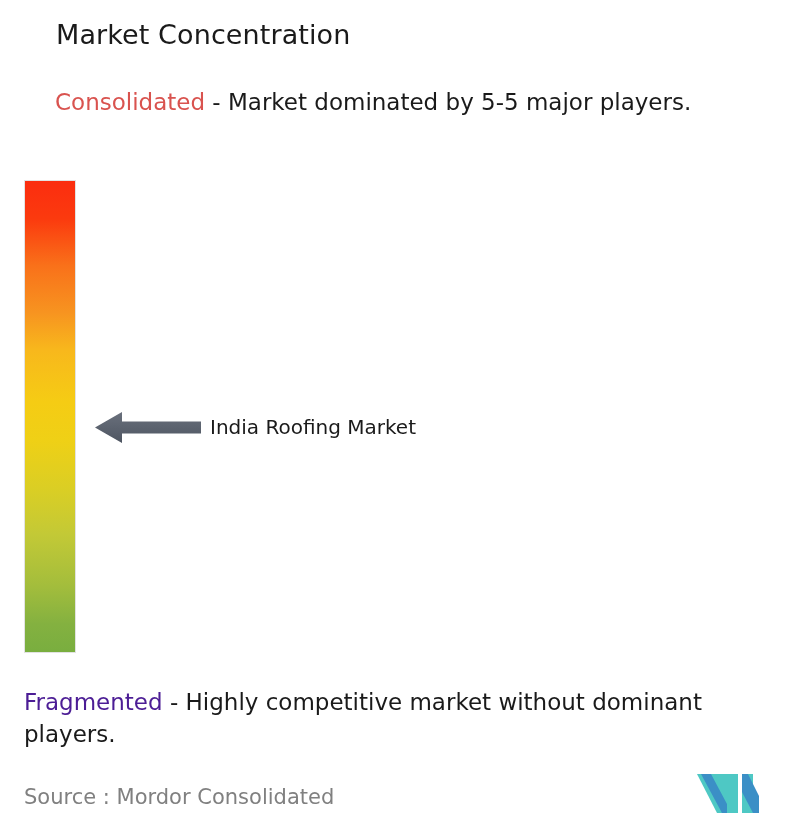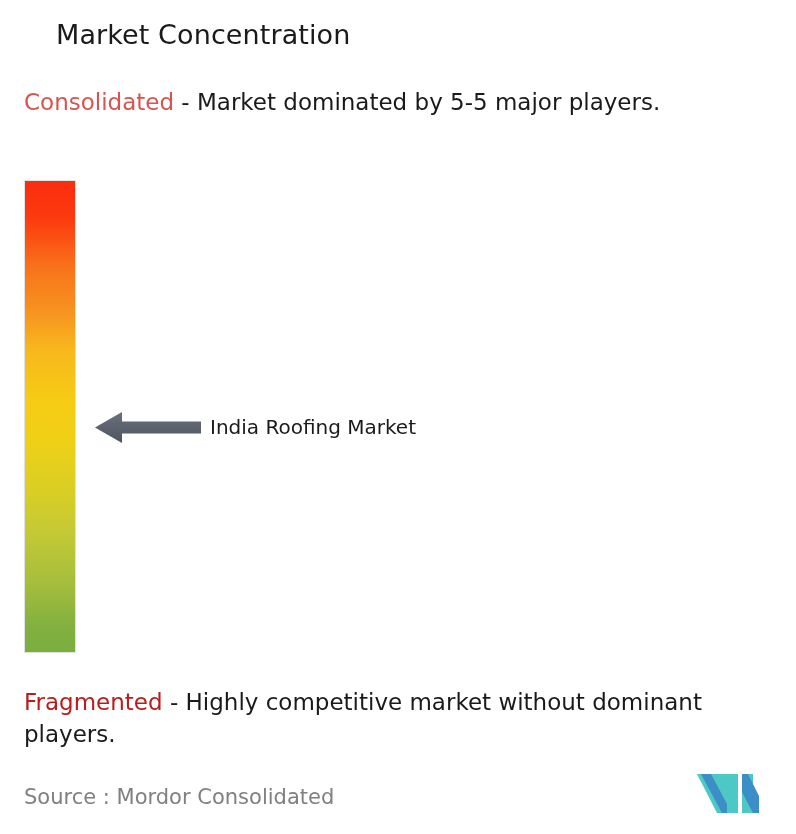--- a/index.html
+++ b/index.html
@@ -40,22 +40,22 @@
     line-height: 32px;
     color: #1a1a1a;
     font-weight: 400;
   }
   .legend-top { top: 86px; }
   .legend-bottom { top: 686px; }
 
   .legend-term {
     font-weight: 400;
   }
-  .legend-term.consolidated { color: #d9534f; }
-  .legend-term.fragmented   { color: #b91c1c; }
+  .legend-term.consolidated { color: #d9534f; margin-left: 31px; }
+  .legend-term.fragmented   { color: #4c1d95; }
   .legend-desc { color: #1a1a1a; }
 
   
   .gradient-bar {
     position: absolute;
     left: 25px;
     top: 181px;
     width: 50px;
     height: 471px;
     background: linear-gradient(

